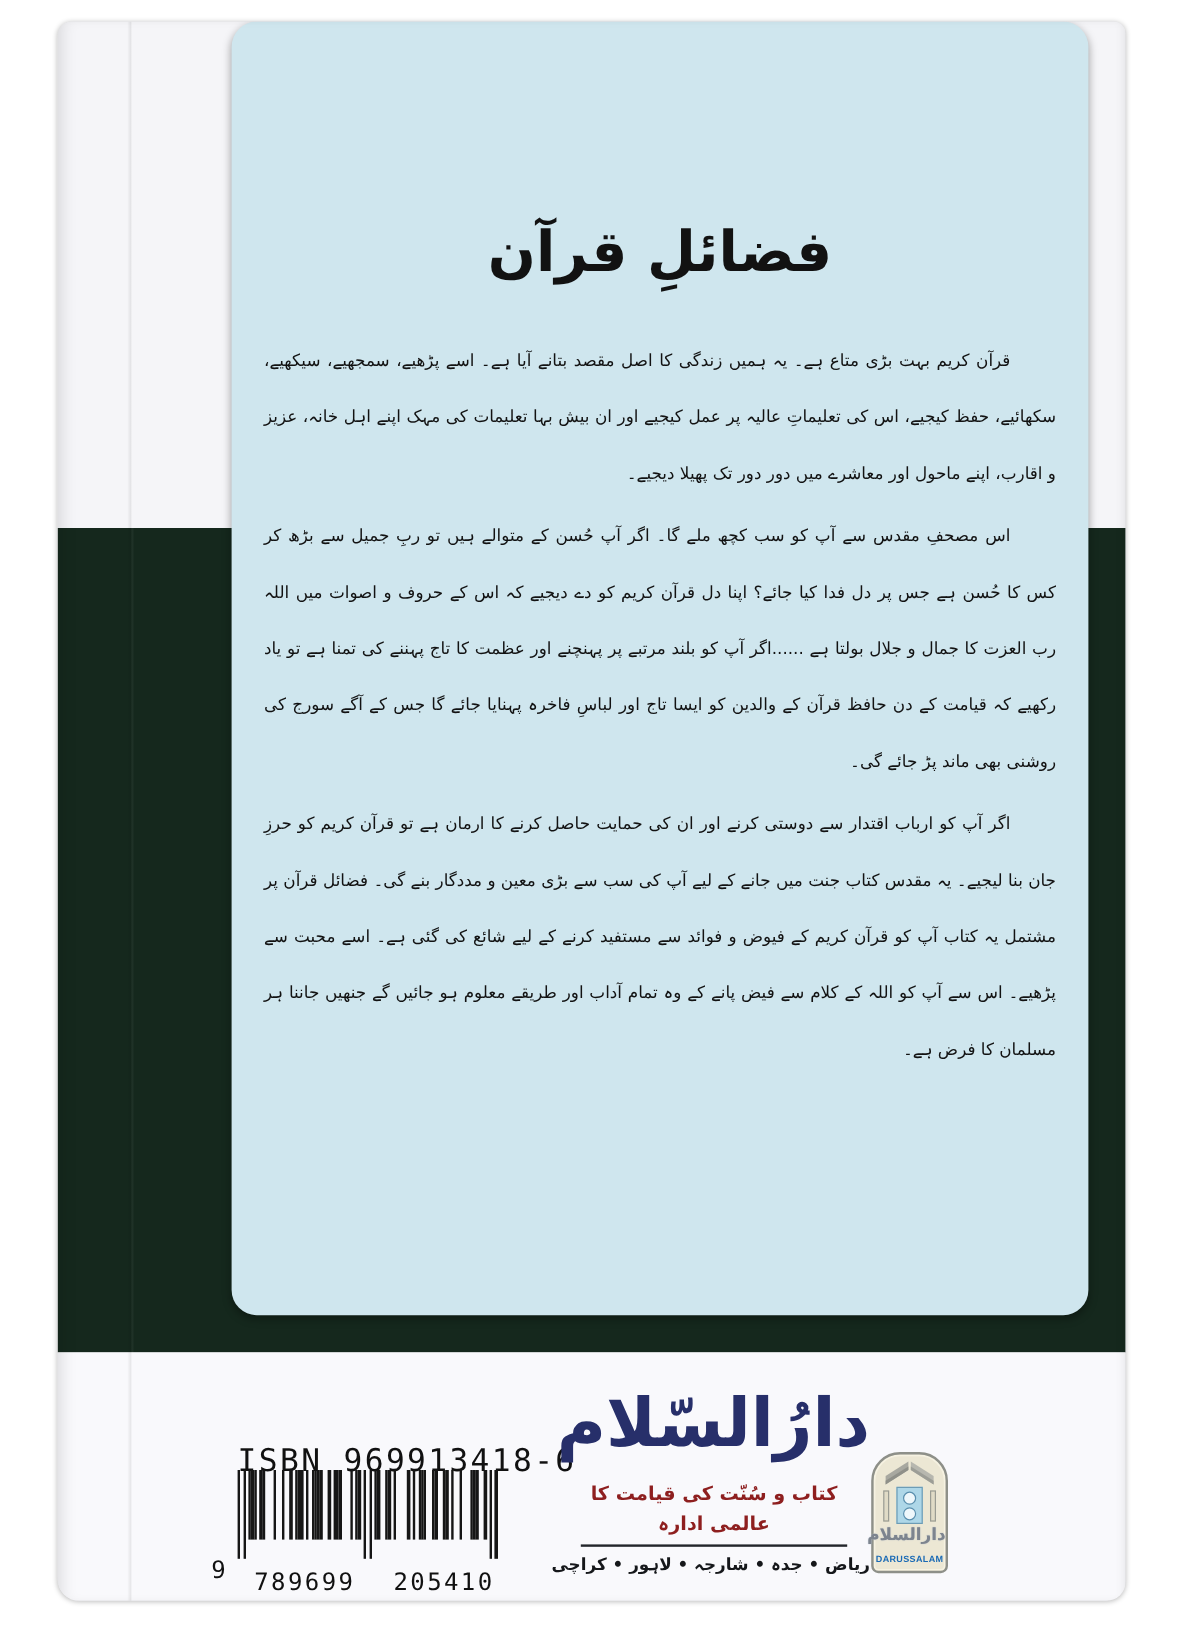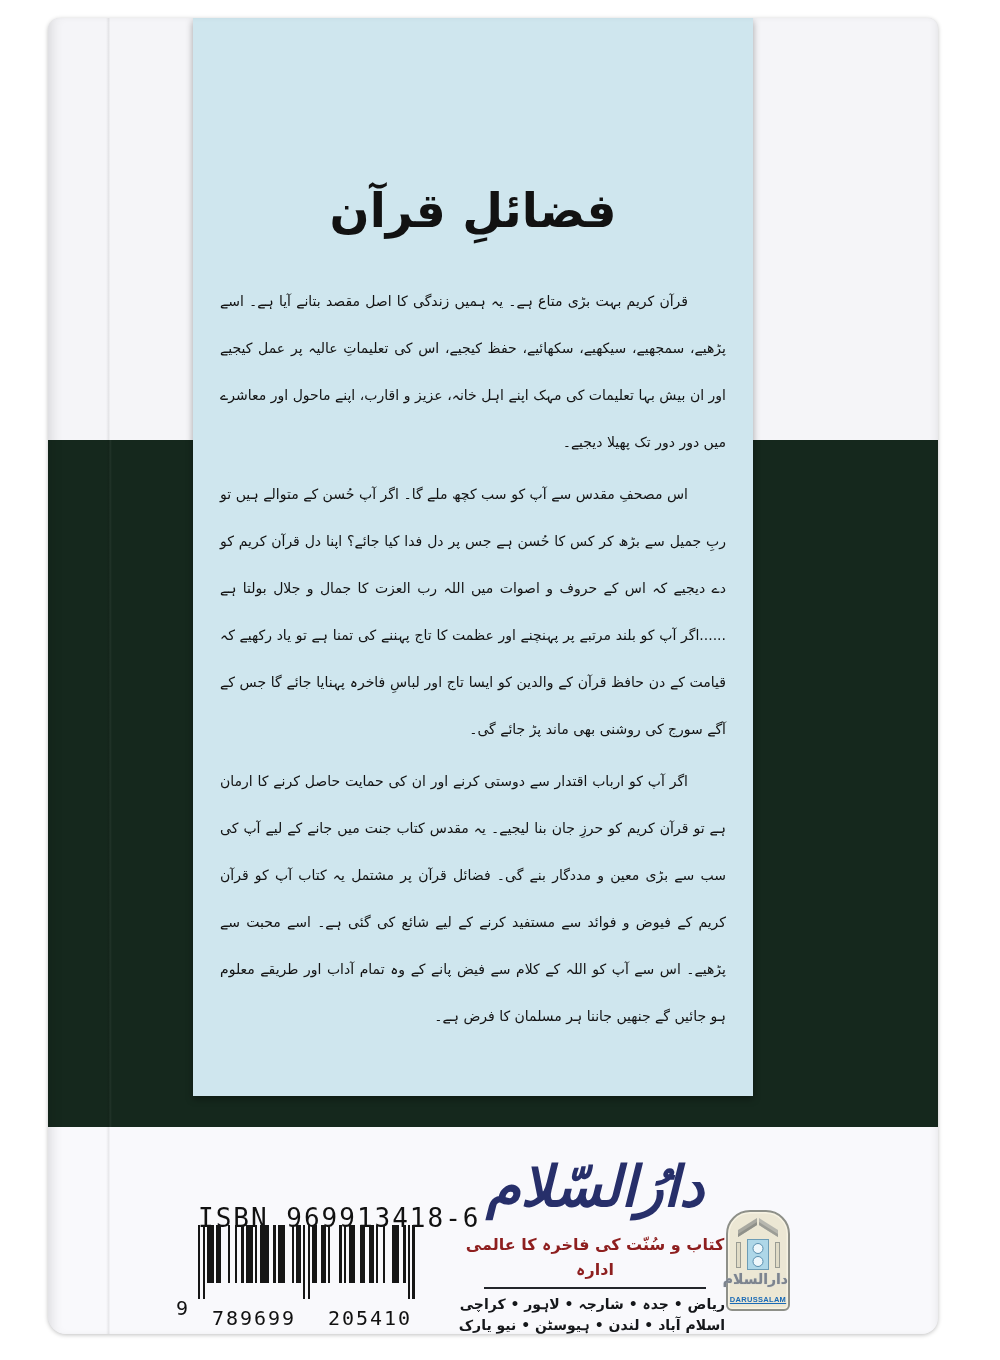--- a/index.html
+++ b/index.html
@@ -33,25 +33,26 @@
     background:linear-gradient(to right, rgba(0,0,0,0) 0%, rgba(0,0,0,.07) 45%, rgba(255,255,255,.05) 70%, rgba(0,0,0,0) 100%);
     pointer-events:none;
   }
   .edge-shade{
     position:absolute;inset:0;pointer-events:none;
     box-shadow:inset 10px 0 14px -8px rgba(0,0,0,.14), inset -6px 0 10px -6px rgba(0,0,0,.10);
   }
 
   
   .panel{
-    position:absolute;left:145px;top:0;width:560px;height:1078px;
+    position:absolute;left:145px;top:0;width:714px;height:1078px;
     background:var(--panel-blue);
     box-shadow:0 3px 7px rgba(0,0,0,.35);
     direction:rtl;
     color:var(--text-black);
+    border-radius:21px;
   }
   .panel-title{
     margin-top:148px;
     text-align:center;
     font-size:47px;
     font-weight:700;
     line-height:90px;
     letter-spacing:0;
   }
   .panel-body{
@@ -88,21 +89,20 @@
   .bd-group{flex:1;text-align:center;letter-spacing:2px;margin-top:20px;}
 
   
   .publisher{
     position:absolute;left:417px;top:1126px;width:260px;
     text-align:center;direction:rtl;
   }
   .pub-name{
     font-size:56px;font-weight:700;line-height:86px;
     color:var(--publisher-navy);
-    font-style:italic;
   }
   .pub-tagline{
     margin-top:2px;
     font-size:16px;font-weight:700;line-height:25px;
     color:var(--tagline-red);
   }
   .pub-divider{height:2px;width:222px;margin:5px auto 5px auto;background:#23262b;}
   .pub-cities{
     font-size:14px;font-weight:700;line-height:21px;color:#15171a;white-space:nowrap;
   }
@@ -131,21 +131,21 @@
   .emblem-pillar.left{left:8px;}
   .emblem-pillar.right{right:8px;}
   .emblem-arabic{
     position:absolute;left:0;right:0;top:58px;
     text-align:left;font-size:14px;font-weight:700;color:#7d848e;direction:rtl;line-height:18px;
     text-shadow:0 0 1px #aab4c4;
   }
   .emblem-latin{
     position:absolute;left:0;right:0;top:83px;
     text-align:center;font-size:7.5px;font-weight:700;letter-spacing:.3px;
-    color:var(--emblem-blue);font-family:"Liberation Sans","DejaVu Sans",sans-serif;text-decoration:underline;
+    color:var(--emblem-blue);font-family:"Liberation Sans","DejaVu Sans",sans-serif;
   }
 </style>
 </head>
 <body>
 
 <div class="stage">
   <div class="book">
 
     <div class="band-top"></div>
     <div class="band-green"></div>
@@ -260,24 +260,23 @@
         <span class="bc-bar on guard"></span>
       </div>
     <div class="barcode-digits">
       <span class="bd-first">9</span>
       <span class="bd-group">789699</span>
       <span class="bd-group">205410</span>
     </div>
 
     <div class="publisher">
       <div class="pub-name">دارُالسّلام</div>
-      <div class="pub-tagline">کتاب و سُنّت کی فاخرہ کا عالمی ادارہ</div>
+      <div class="pub-tagline">کتاب و سُنّت کی قیامت کا عالمی ادارہ</div>
       <div class="pub-divider"></div>
       <div class="pub-cities">ریاض • جدہ • شارجہ • لاہور • کراچی</div>
-      <div class="pub-cities">اسلام آباد • لندن • ہیوسٹن • نیو یارک</div>
     </div>
 
     <div class="emblem">
       <svg class="emblem-book" width="44" height="22" viewBox="0 0 44 22">
         <polygon points="2,13 21,1 21,8 2,20" fill="#a8a8a0"></polygon>
         <polygon points="42,13 23,1 23,8 42,20" fill="#b7b7af"></polygon>
         <polygon points="2,17 21,5 21,8 2,20" fill="#8f9089"></polygon>
         <polygon points="42,17 23,5 23,8 42,20" fill="#9c9d96"></polygon>
       </svg>
       <div class="emblem-pillar left"></div>

